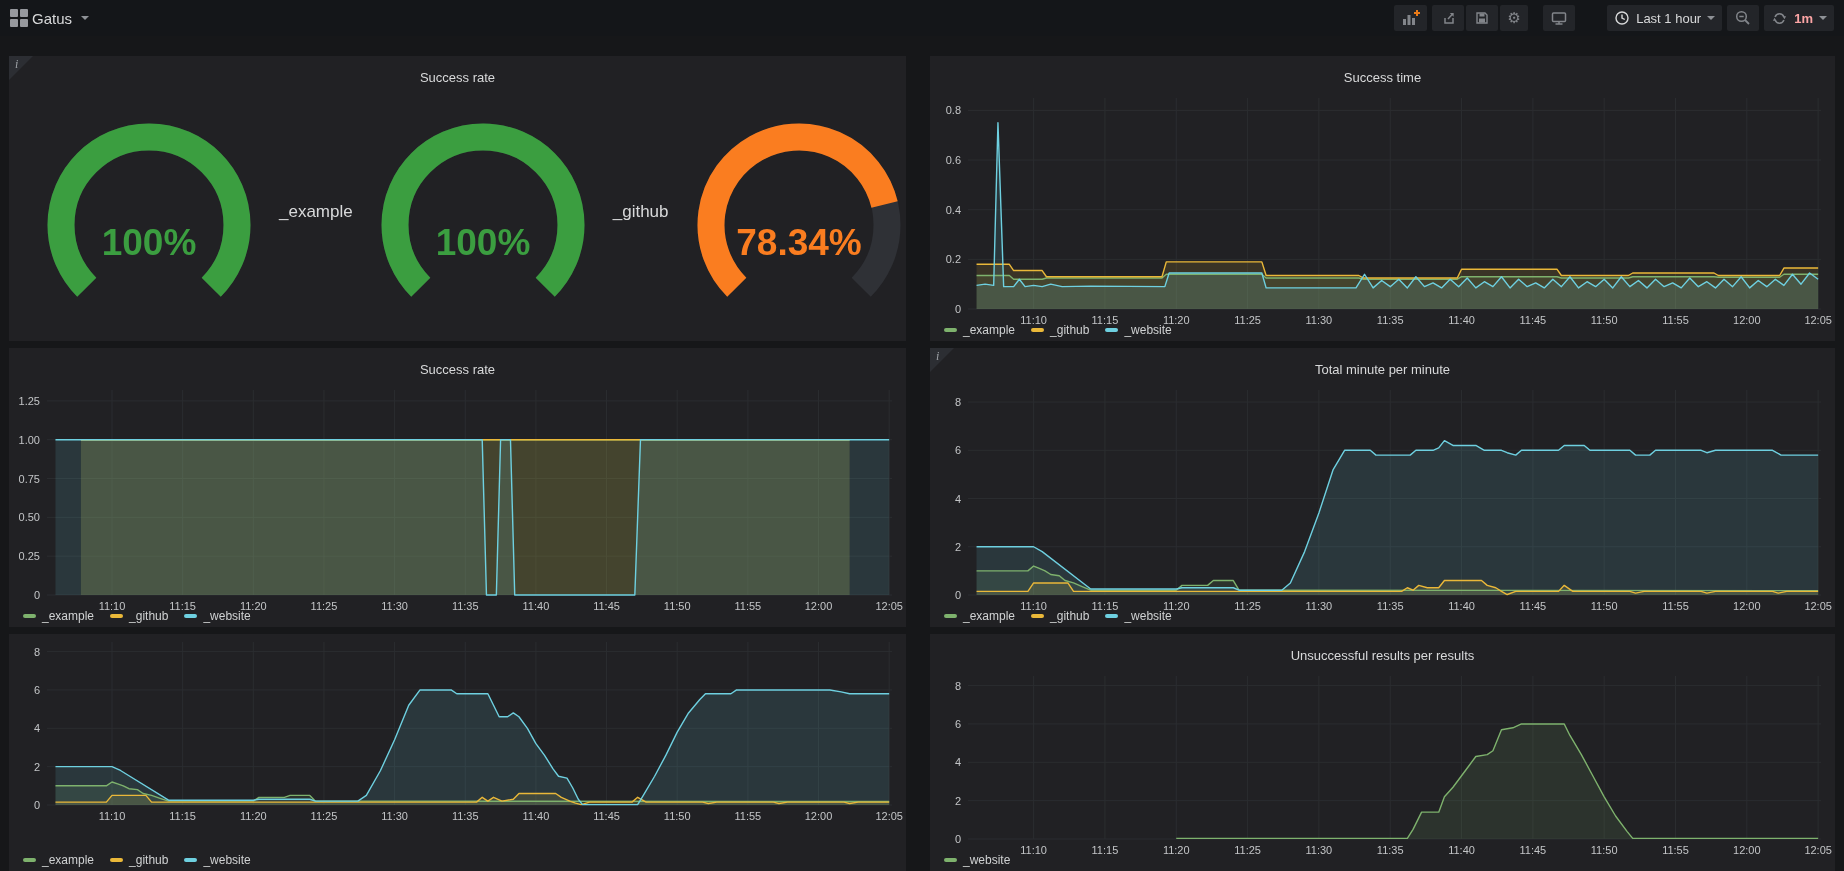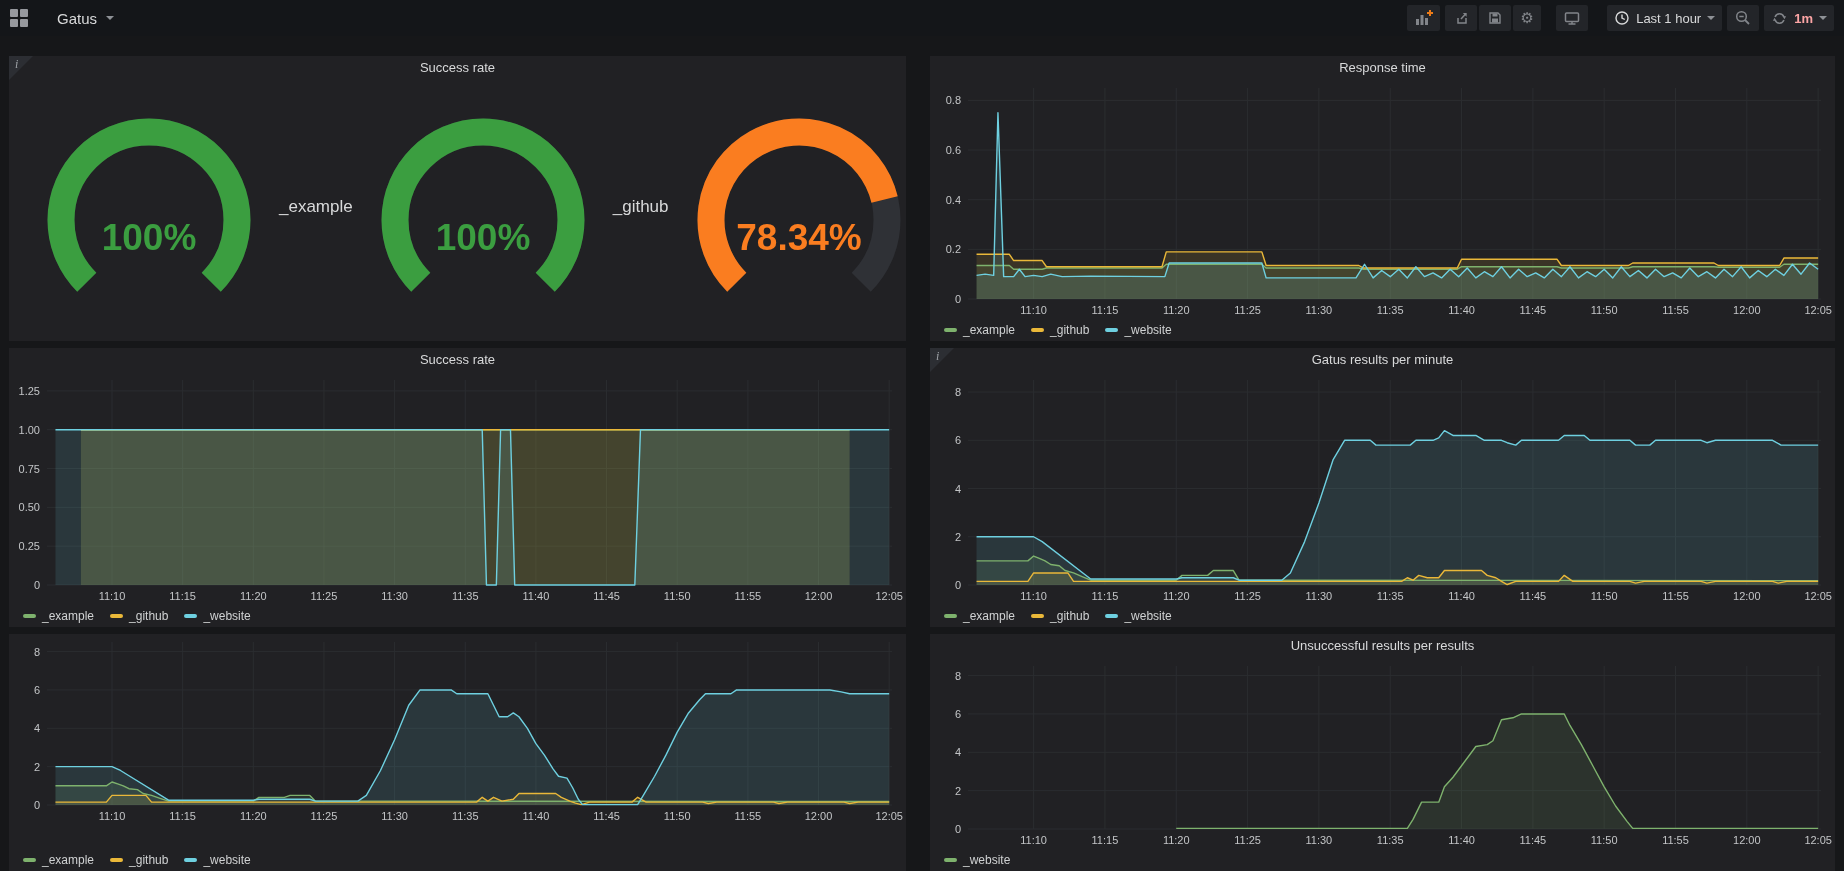--- a/index.html
+++ b/index.html
@@ -1,21 +1,21 @@
 <!DOCTYPE html>
 <html><head>
 <meta charset="utf-8">
 <style>
   * { box-sizing: border-box; margin: 0; padding: 0; }
   html,body { width:1844px; height:871px; overflow:hidden; background:#161719;
     font-family:"Liberation Sans", sans-serif; }
   
   .navbar { height:36px; background:#141619; display:flex; align-items:center;
     justify-content:space-between; padding:0 10px; }
-  .nav-left { display:flex; align-items:center; gap:29px; }
+  .nav-left { display:flex; align-items:center; gap:4px; }
   .logo-grid { display:grid; grid-template-columns:8px 8px; grid-template-rows:8px 8px;
     gap:2px; cursor:pointer; }
   .logo-grid span { background:#97999e; border-radius:1px; }
   .dash-title { color:#d8d9da; font-size:15px; display:flex; align-items:center; gap:9px; cursor:pointer; }
   .caret { width:0; height:0; border-left:4px solid transparent; border-right:4px solid transparent;
     border-top:4px solid #8e9196; display:inline-block; }
   .nav-right { display:flex; align-items:center; gap:5px; }
   .nav-btn { height:26px; min-width:28px; background:#232529; border-radius:2px;
     display:flex; align-items:center; justify-content:center; gap:6px; padding:0 7px;
     color:#82858a; font-size:13px; cursor:pointer; }
@@ -23,21 +23,21 @@
   .nav-btn .txt { color:#d8d9da; }
   .nav-btn .accent { color:#fca5a5; font-weight:bold; }
   .btn-group { display:flex; gap:2px; }
   .gear-glyph { font-family:"DejaVu Sans","Liberation Sans",sans-serif; font-size:15px; line-height:1; }
   
   .dashboard { padding:20px 9px 0 9px; display:grid;
     grid-template-columns:897px 905px; column-gap:24px;
     grid-template-rows:285px 279px 237px; row-gap:7px; }
   .panel { background:#212124; position:relative; display:flex; flex-direction:column; overflow:hidden; }
   .panel-title { height:24px; line-height:24px; text-align:center; color:#d8d9da;
-    font-size:13px; font-weight:500; cursor:pointer; flex:0 0 auto; }
+    font-size:13px; font-weight:500; cursor:pointer; flex:0 0 auto;margin-top:10px; }
   .info-corner { position:absolute; top:0; left:0; width:0; height:0;
     border-top:24px solid #2c2e33; border-right:24px solid transparent; }
   .info-i { position:absolute; top:1px; left:6px; color:#9fa3a8; font-size:12px;
     font-style:italic; font-family:"Liberation Serif", serif; }
   
   .gauge-row { flex:1; display:flex; align-items:center; justify-content:space-around; padding:4px 10px 14px; }
   .gauge { display:flex; flex-direction:row; align-items:center; }
   .gauge-label { color:#d8d9da; font-size:17px; margin-top:2px; }
   
   .chart-wrap { flex:1 1 auto; min-height:0; }
@@ -90,21 +90,21 @@
       <div class="nav-btn">
         <span class="gear-glyph">⚙</span>
       </div>
     </div>
     <div class="nav-btn" style="margin-left:10px;">
       <svg width="18" height="18" viewBox="0 0 18 18">
         <rect x="2.5" y="4" width="13" height="8.5" rx="1" stroke="#82858a" stroke-width="1.5" fill="none"></rect>
         <path d="M9 12.5 v2 M5.5 15 h7" stroke="#82858a" stroke-width="1.5" fill="none"></path>
       </svg>
     </div>
-    <div class="nav-btn" style="margin-left:14px;">
+    <div class="nav-btn" style="margin-left:27px;">
       <svg width="16" height="16" viewBox="0 0 16 16">
         <circle cx="8" cy="8" r="6" stroke="#d8d9da" stroke-width="1.4" fill="none"></circle>
         <path d="M8 4.5 V8 L10.8 9.5" stroke="#d8d9da" stroke-width="1.4" fill="none"></path>
       </svg>
       <span class="txt">Last 1 hour</span>
       <span class="caret"></span>
     </div>
     <div class="nav-btn">
       <svg width="18" height="18" viewBox="0 0 18 18">
         <circle cx="7.5" cy="7.5" r="4.8" stroke="#82858a" stroke-width="1.5" fill="none"></circle>
@@ -153,21 +153,21 @@
             <path d="M 67.77460325558383 172.22539674441617 A 88 88 0 1 1 192.22539674441626 172.22539674441612" stroke="#2F3136" stroke-width="27" fill="none"></path>
             <path d="M 67.77460325558383 172.22539674441617 A 88 88 0 1 1 215.5750026063635 89.48369114775082" stroke="#FA7D20" stroke-width="27" fill="none"></path>
             <text x="130" y="140" text-anchor="middle" font-size="37" font-weight="bold" font-family="&quot;Liberation Sans&quot;, sans-serif" fill="#FA7D20">78.34%</text>
           </svg>
           <div class="gauge-label">_website</div>
         </div>
       </div>
   </div>
 
   <div class="panel">
-    <div class="panel-title">Response time</div>
+    <div class="panel-title">Success time</div>
     <div class="chart-wrap">
         <svg width="905" height="239">
           <line x1="103.61538461538454" x2="103.61538461538454" y1="8" y2="219" stroke="#2b2d30" stroke-width="1"></line>
           <line x1="174.93645484949826" x2="174.93645484949826" y1="8" y2="219" stroke="#2b2d30" stroke-width="1"></line>
           <line x1="246.25752508361197" x2="246.25752508361197" y1="8" y2="219" stroke="#2b2d30" stroke-width="1"></line>
           <line x1="317.5785953177257" x2="317.5785953177257" y1="8" y2="219" stroke="#2b2d30" stroke-width="1"></line>
           <line x1="388.8996655518394" x2="388.8996655518394" y1="8" y2="219" stroke="#2b2d30" stroke-width="1"></line>
           <line x1="460.22073578595314" x2="460.22073578595314" y1="8" y2="219" stroke="#2b2d30" stroke-width="1"></line>
           <line x1="531.5418060200668" x2="531.5418060200668" y1="8" y2="219" stroke="#2b2d30" stroke-width="1"></line>
           <line x1="602.8628762541805" x2="602.8628762541805" y1="8" y2="219" stroke="#2b2d30" stroke-width="1"></line>
@@ -281,21 +281,21 @@
         <span class="legend-item">
           <span class="legend-swatch" style="background: rgb(110, 208, 224);"></span>
           <span>_website</span>
         </span>
       </div>
   </div>
 
   <div class="panel">
     <div class="info-corner"></div>
     <span class="info-i">i</span>
-    <div class="panel-title">Gatus results per minute</div>
+    <div class="panel-title">Total minute per minute</div>
     <div class="chart-wrap">
         <svg width="905" height="233">
           <line x1="103.61538461538454" x2="103.61538461538454" y1="8" y2="213" stroke="#2b2d30" stroke-width="1"></line>
           <line x1="174.93645484949826" x2="174.93645484949826" y1="8" y2="213" stroke="#2b2d30" stroke-width="1"></line>
           <line x1="246.25752508361197" x2="246.25752508361197" y1="8" y2="213" stroke="#2b2d30" stroke-width="1"></line>
           <line x1="317.5785953177257" x2="317.5785953177257" y1="8" y2="213" stroke="#2b2d30" stroke-width="1"></line>
           <line x1="388.8996655518394" x2="388.8996655518394" y1="8" y2="213" stroke="#2b2d30" stroke-width="1"></line>
           <line x1="460.22073578595314" x2="460.22073578595314" y1="8" y2="213" stroke="#2b2d30" stroke-width="1"></line>
           <line x1="531.5418060200668" x2="531.5418060200668" y1="8" y2="213" stroke="#2b2d30" stroke-width="1"></line>
           <line x1="602.8628762541805" x2="602.8628762541805" y1="8" y2="213" stroke="#2b2d30" stroke-width="1"></line>

